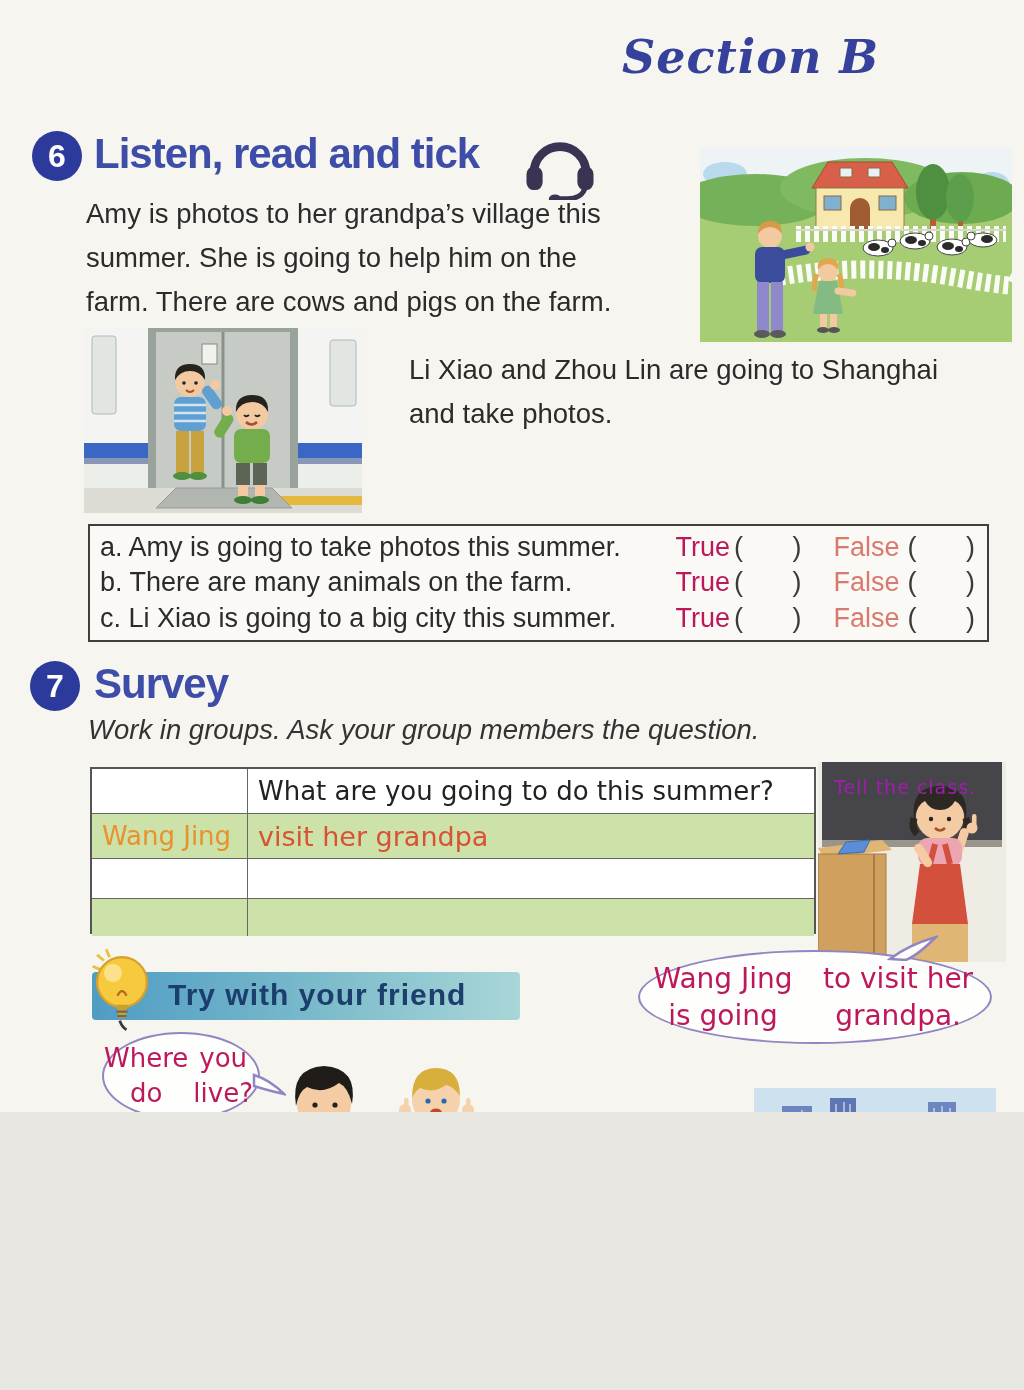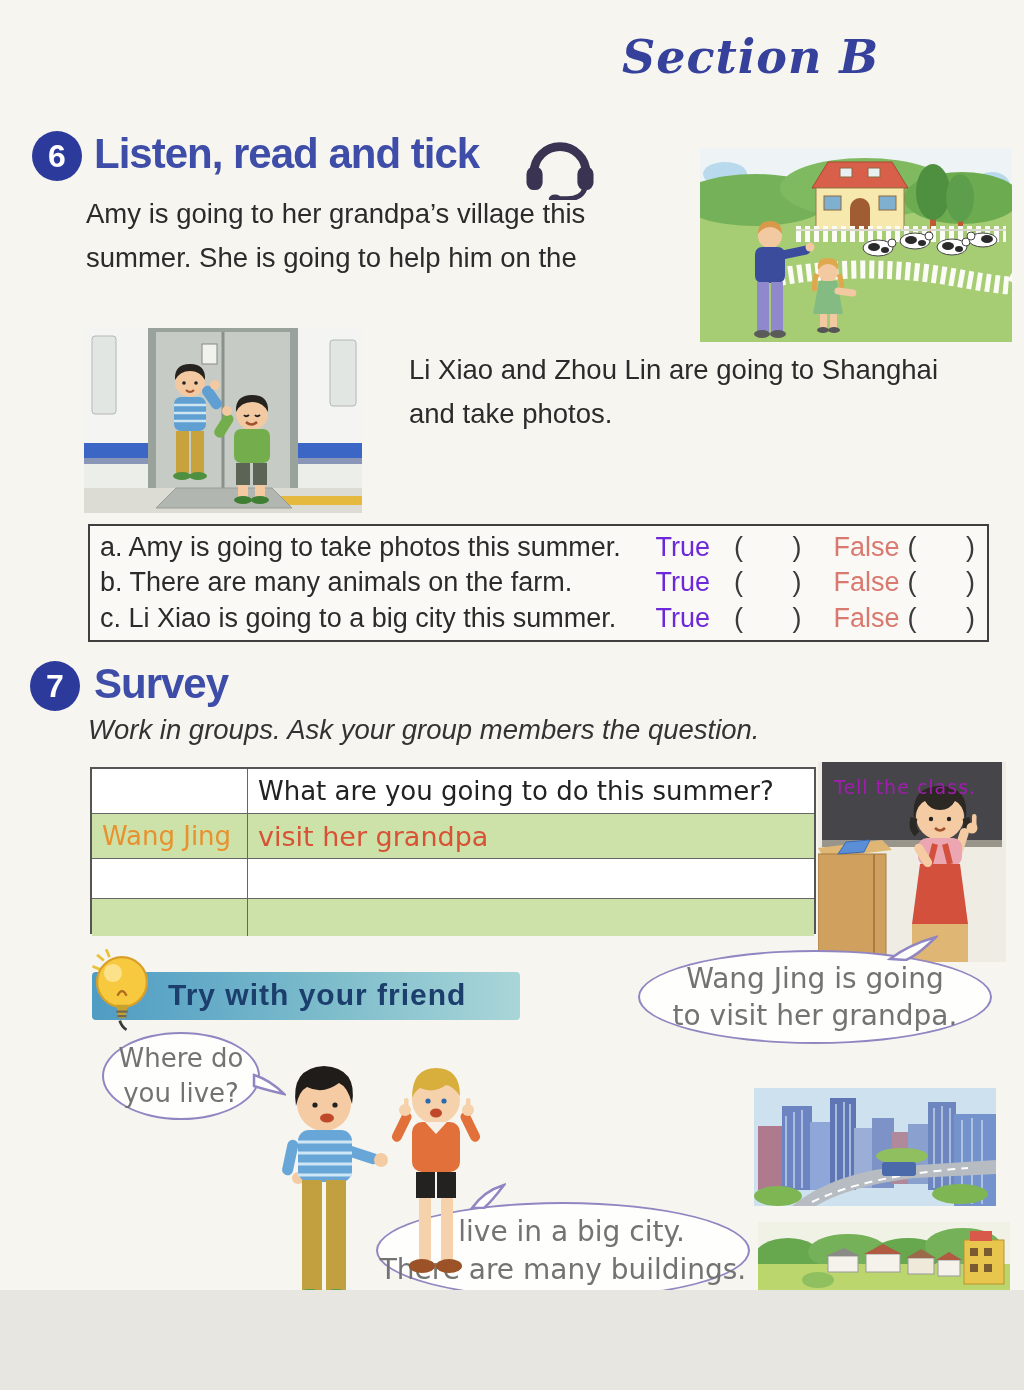--- a/index.html
+++ b/index.html
@@ -1,19 +1,19 @@
 <!DOCTYPE html>
 <html><head>
 <meta charset="utf-8">
 <style>
   * { margin:0; padding:0; box-sizing:border-box; }
   html,body { background:#e8e6e0; }
   body { font-family:"Liberation Sans", sans-serif; }
   #page {
-    position:relative; width:1024px; height:1290px; margin:0 auto;
+    position:relative; width:1024px; height:1112px; margin:0 auto;
     background:#f7f5f0; overflow:hidden;
   }
   .abs { position:absolute; }
 
   
   #section-b {
     left:622px; top:30px; width:300px;
     font-family:"DejaVu Serif", serif; font-style:italic; font-weight:bold;
     font-size:46px; color:#35419b; letter-spacing:1px;
   }
@@ -42,21 +42,21 @@
 
   
   #tf-box {
     left:88px; top:524px; width:901px; height:118px;
     border:2px solid #3f3f3f; background:#faf9f5;
     display:flex; flex-direction:column; justify-content:space-around;
     padding:4px 10px 4px 10px;
   }
   .tf-row { display:flex; align-items:center; font-size:27px; color:#2b2b2b; }
   .tf-stmt { flex:1; }
-  .tf-true { color:#6d28d9; margin-right:24px; }
+  .tf-true { color:#be185d; margin-right:4px; }
   .tf-false { color:#d9796f; margin:0 8px 0 30px; }
   .tf-blank { color:#3a3a3a; letter-spacing:2px; }
 
   
   #ex7-instruction {
     left:88px; top:714px; width:760px;
     font-size:27.5px; font-style:italic; color:#333333;
   }
   #survey-table {
     left:90px; top:767px; width:726px; height:167px;
@@ -88,23 +88,23 @@
   }
   #try-label {
     left:168px; top:978px; font-size:30px; font-weight:bold; color:#1b3e6c;
     letter-spacing:1px; white-space:nowrap;
   }
   #bulb-wrap { left:88px; top:948px; }
 
   
   .bubble {
     position:absolute; background:#fefefc; border:2.5px solid #9186c2;
-    border-radius:50%; display:flex; flex-direction:column;
+    border-radius:50%; display:flex; 
     align-items:center; justify-content:center; text-align:center;
-    font-family:"DejaVu Sans", sans-serif; color:#737373;
+    font-family:"DejaVu Sans", sans-serif; color:#be185d;
   }
   .bubble .tail { position:absolute; }
   #bubble-wang { left:638px; top:950px; width:354px; height:94px; font-size:28px; line-height:37px; }
   #bubble-where { left:102px; top:1032px; width:158px; height:88px; font-size:26px; line-height:35px; }
   #bubble-city { left:376px; top:1202px; width:374px; height:97px; font-size:28px; line-height:38px; }
 
   
   #farm-wrap { left:700px; top:148px; width:312px; height:194px; }
   #station-wrap { left:84px; top:328px; width:278px; height:185px; }
   #boys-wrap { left:228px; top:1048px; width:280px; height:278px; }
@@ -137,22 +137,23 @@
     <svg width="80" height="72" viewBox="0 0 64 58">
       <path d="M11,36 a21,21 0 0 1 42,0" fill="none" stroke="#3a3352" stroke-width="7"></path>
       <rect x="5" y="31" width="13" height="19" rx="6" fill="#3a3352"></rect>
       <rect x="46" y="31" width="13" height="19" rx="6" fill="#3a3352"></rect>
       <path d="M52,49 q-3,8 -14,8 h-8" fill="none" stroke="#3a3352" stroke-width="4"></path>
       <ellipse cx="28" cy="57" rx="5" ry="3.5" fill="#3a3352"></ellipse>
     </svg>
   </div>
 
   <div id="para-amy" class="abs para">
-    <div>Amy is going to her grandpa’s village this</div>
+    <div>Amy is photos to her grandpa’s village this</div>
     <div>summer. She is going to help him on the</div>
+    <div>farm. There are cows and pigs on the farm.</div>
   </div>
 
   <div id="farm-wrap" class="abs illus">
     <svg width="312" height="194" viewBox="0 0 312 194">
       <rect width="312" height="194" fill="#eef4f6"></rect>
       <ellipse cx="25" cy="26" rx="22" ry="12" fill="#b9d9ec"></ellipse>
       <ellipse cx="292" cy="38" rx="18" ry="14" fill="#b9d9ec"></ellipse>
       <rect y="52" width="312" height="142" fill="#a7cd74"></rect>
       <ellipse cx="55" cy="52" rx="75" ry="26" fill="#74b158"></ellipse>
       <ellipse cx="165" cy="40" rx="85" ry="30" fill="#7fba60"></ellipse>

